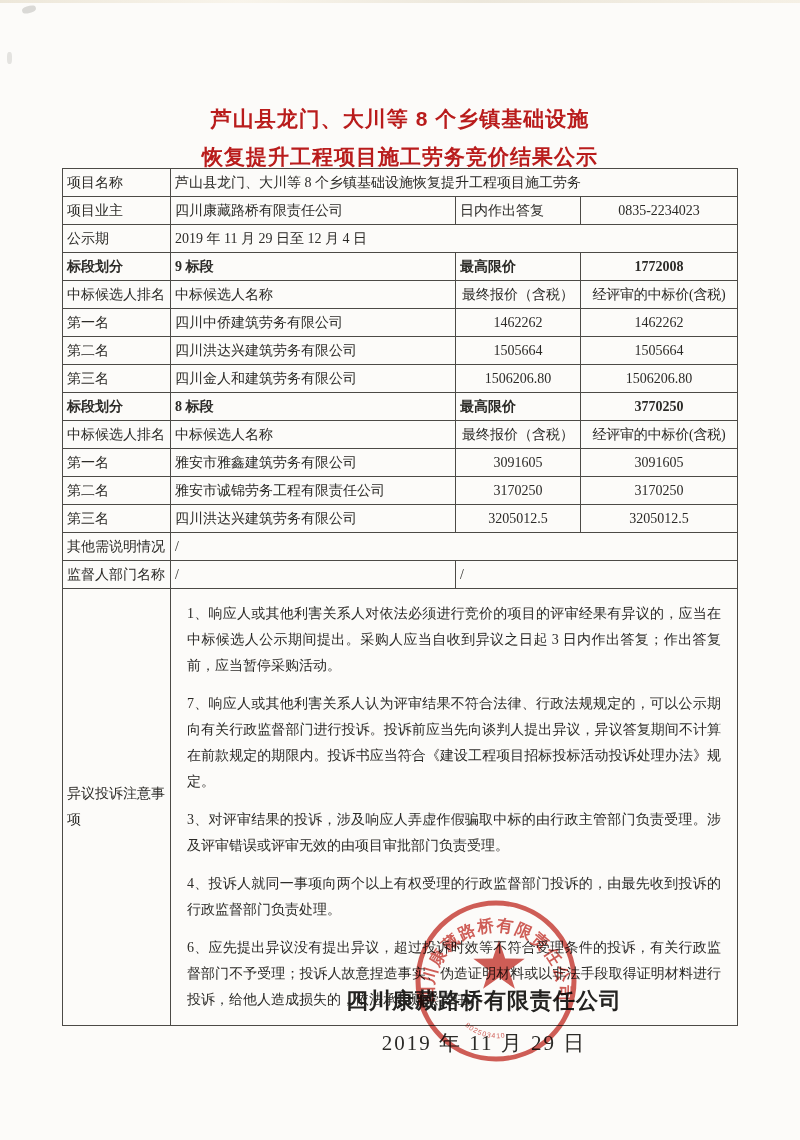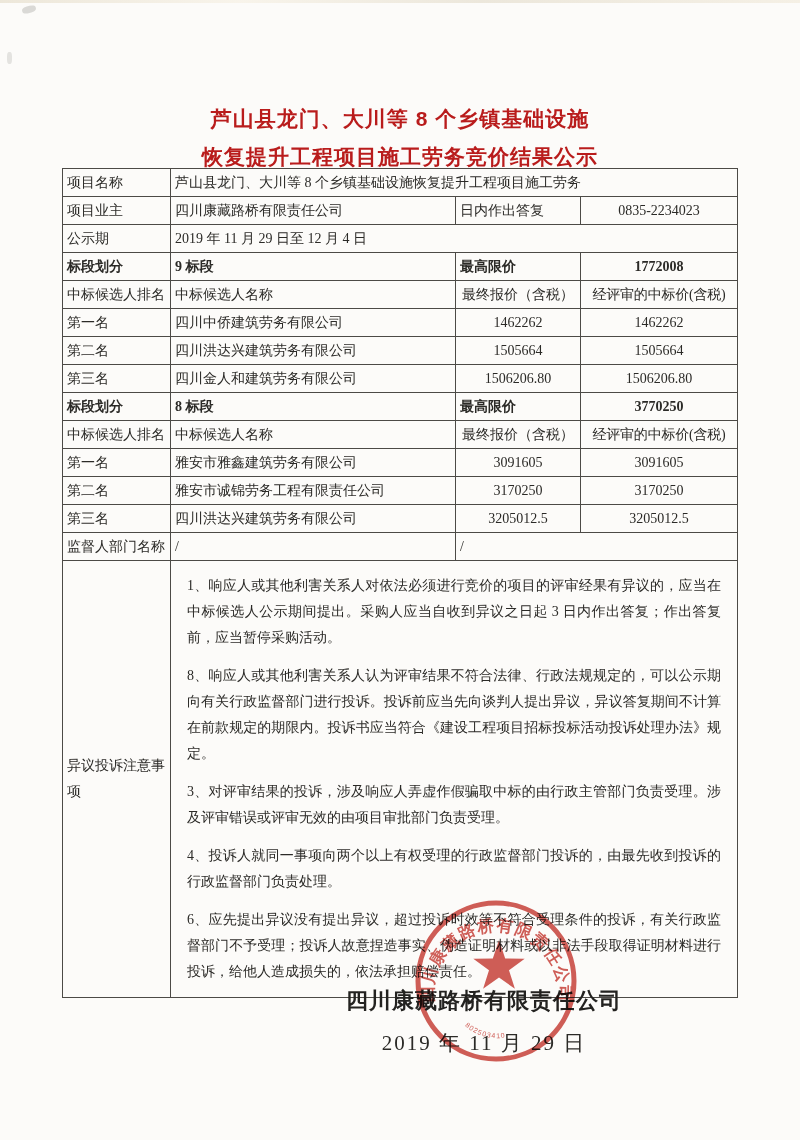--- a/index.html
+++ b/index.html
@@ -141,32 +141,36 @@
       <td class="num">3170250</td>
       <td class="num">3170250</td>
     </tr>
     <tr>
       <td class="lbl">第三名</td>
       <td>四川洪达兴建筑劳务有限公司</td>
       <td class="num">3205012.5</td>
       <td class="num">3205012.5</td>
     </tr>
 
+    <tr>
+      <td class="lbl">其他需说明情况</td>
+      <td colspan="3">/</td>
+    </tr>
 
     <tr>
       <td class="lbl">监督人部门名称</td>
       <td>/</td>
       <td colspan="2">/</td>
     </tr>
 
     <tr>
       <td class="lbl notice-label">异议投诉注意事项</td>
       <td colspan="3" class="notice-body">
         <p>1、响应人或其他利害关系人对依法必须进行竞价的项目的评审经果有异议的，应当在中标候选人公示期间提出。采购人应当自收到异议之日起 3 日内作出答复；作出答复前，应当暂停采购活动。</p>
-        <p>8、响应人或其他利害关系人认为评审结果不符合法律、行政法规规定的，可以公示期向有关行政监督部门进行投诉。投诉前应当先向谈判人提出异议，异议答复期间不计算在前款规定的期限内。投诉书应当符合《建设工程项目招标投标活动投诉处理办法》规定。</p>
+        <p>7、响应人或其他利害关系人认为评审结果不符合法律、行政法规规定的，可以公示期向有关行政监督部门进行投诉。投诉前应当先向谈判人提出异议，异议答复期间不计算在前款规定的期限内。投诉书应当符合《建设工程项目招标投标活动投诉处理办法》规定。</p>
         <p>3、对评审结果的投诉，涉及响应人弄虚作假骗取中标的由行政主管部门负责受理。涉及评审错误或评审无效的由项目审批部门负责受理。</p>
         <p>4、投诉人就同一事项向两个以上有权受理的行政监督部门投诉的，由最先收到投诉的行政监督部门负责处理。</p>
         <p>6、应先提出异议没有提出异议，超过投诉时效等不符合受理条件的投诉，有关行政监督部门不予受理；投诉人故意捏造事实、伪造证明材料或以非法手段取得证明材料进行投诉，给他人造成损失的，依法承担赔偿责任。</p>
       </td>
     </tr>
   </tbody>
     </table>
 
   <div class="footer">
     <div class="company">四川康藏路桥有限责任公司</div>

